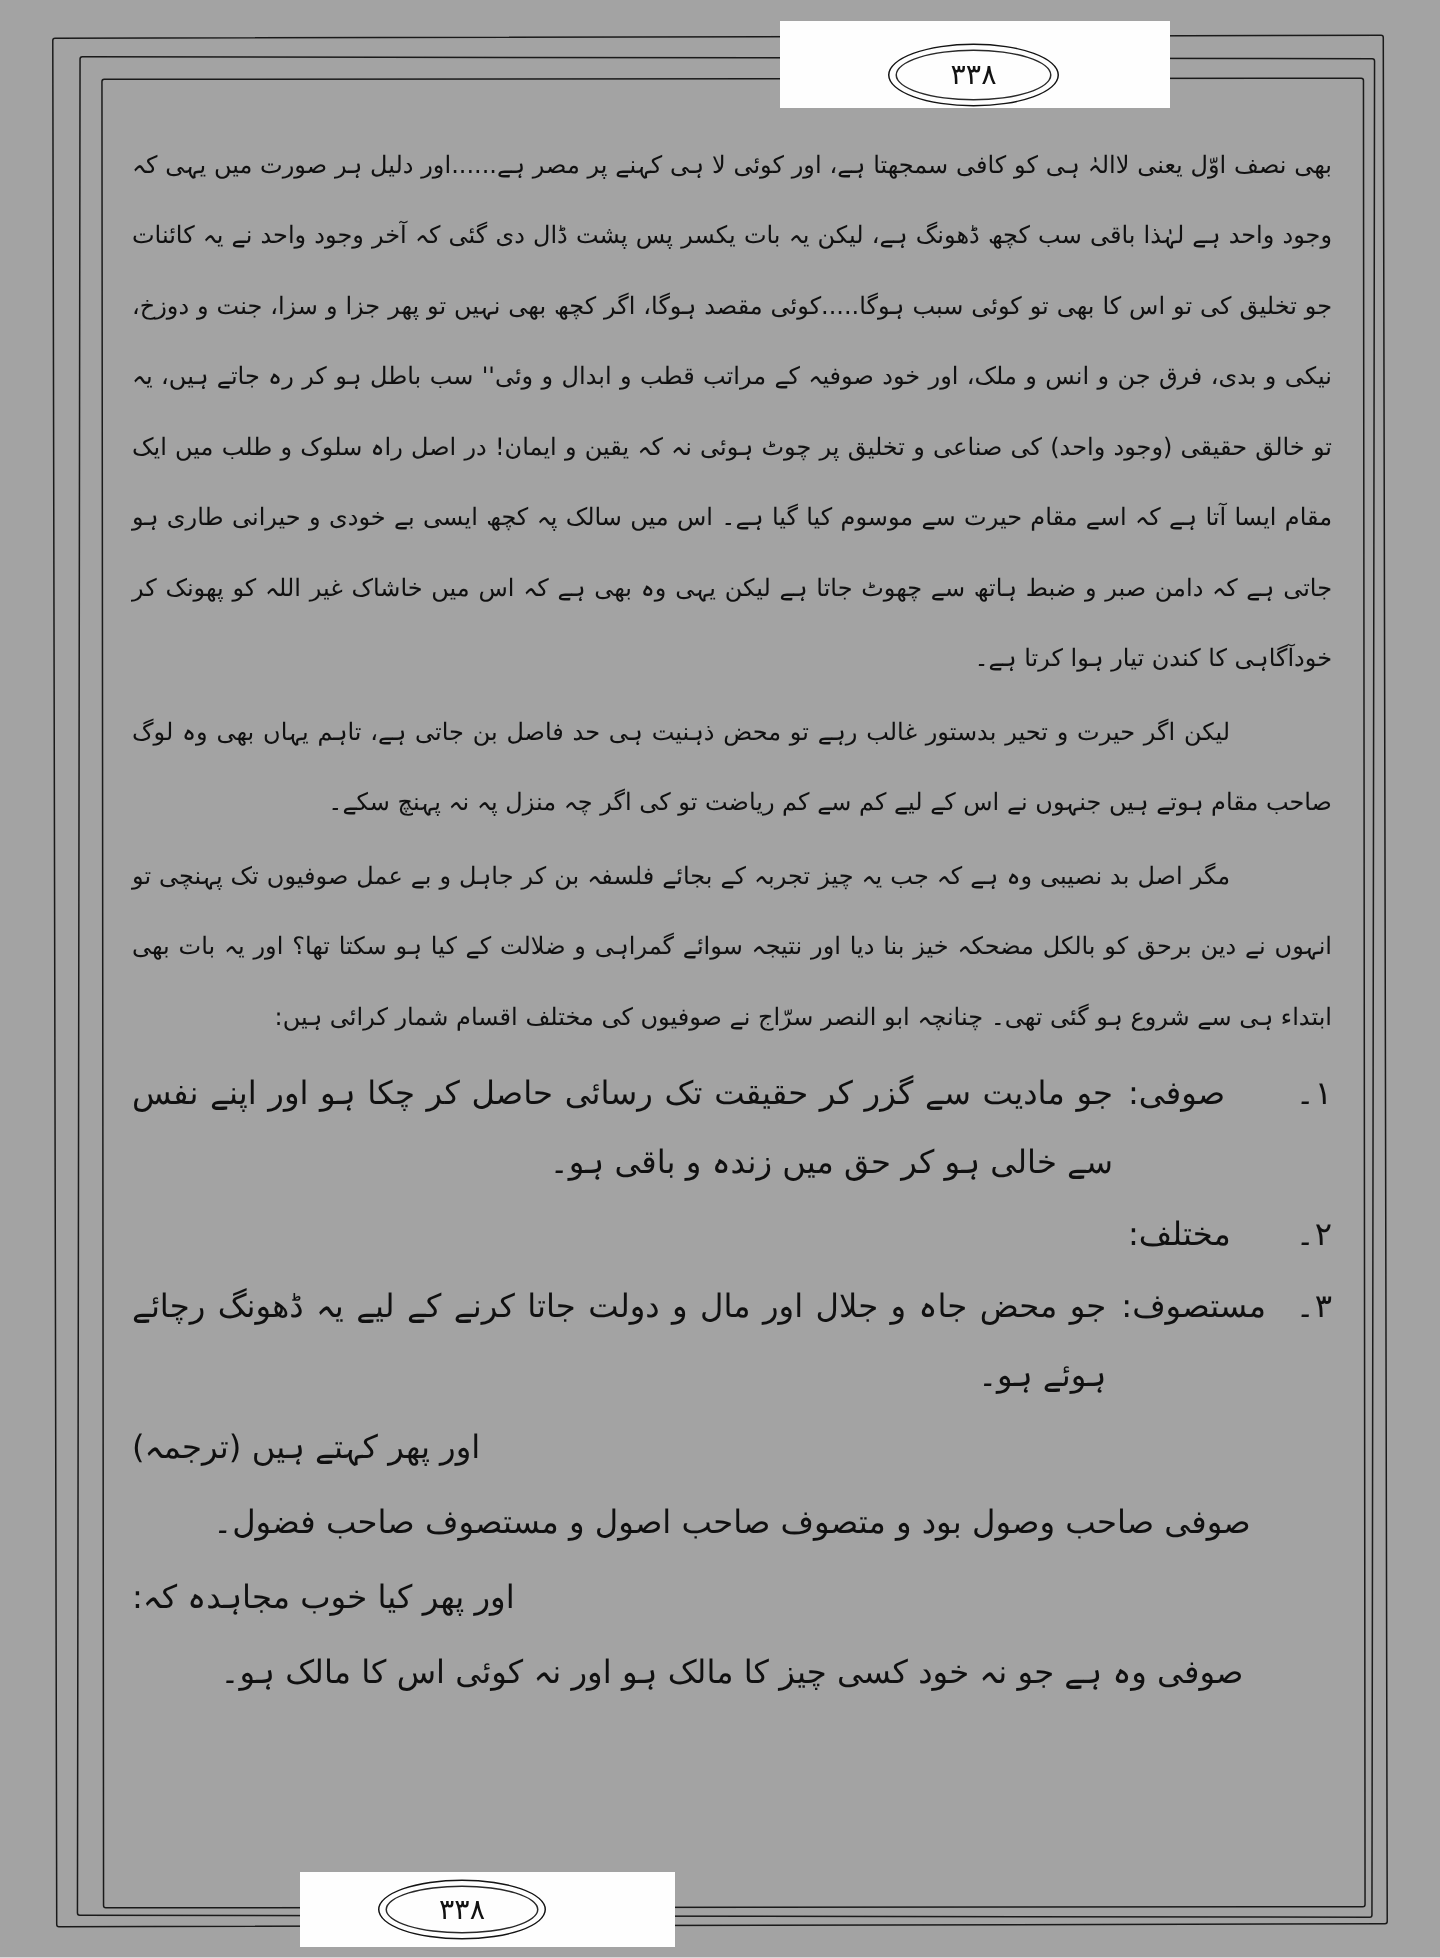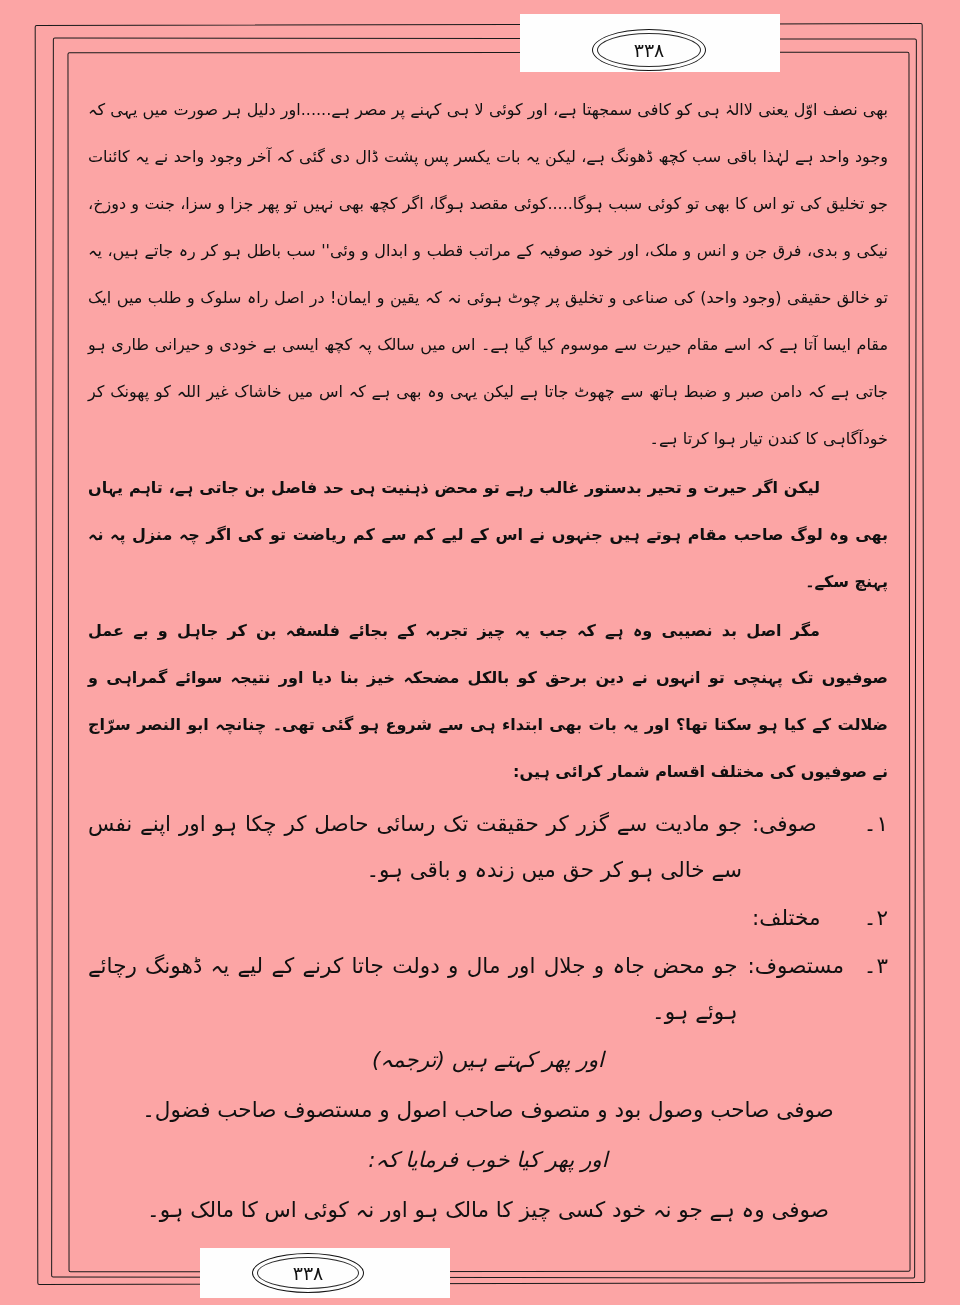--- a/index.html
+++ b/index.html
@@ -7,21 +7,21 @@
     padding: 0;
     background: #ffffff;
   }
   body {
     font-family: "DejaVu Sans", sans-serif;
   }
   .page {
     position: relative;
     width: 960px;
     height: 1305px;
-    background: #fca5a5;
+    background: #a3a3a3;
     overflow: hidden;
   }
 
   
   .frame {
     position: absolute;
     border: 1px solid #1a1a1a;
     border-radius: 2px;
     pointer-events: none;
   }
@@ -96,21 +96,21 @@
   }
   p.para {
     margin: 0 0 2px 0;
     font-size: 16px;
     line-height: 47px;
     letter-spacing: 0px;
     font-family: "DejaVu Sans", sans-serif;
     text-align: justify;
     text-justify: inter-word;
   }
-  p.para.indented { text-indent: 68px; font-weight: bold; }
+  p.para.indented { text-indent: 68px; }
 
   ol.sufi-list {
     list-style: none;
     margin: 6px 0 0 0;
     padding: 0;
   }
   ol.sufi-list li {
     display: flex;
     flex-direction: row;
     gap: 10px;
@@ -132,25 +132,24 @@
     text-align: justify;
   }
 
   .centered-line {
     text-align: center;
     font-size: 21.5px;
     line-height: 46px;
     margin: 4px 0;
   }
   .lead-in {
-    text-align: center;
+    text-align: left;
     font-size: 21.5px;
     line-height: 46px;
     margin: 2px 0 0 0;
-    font-style: italic;
   }
 </style>
 </head>
 <body>
 
 <div class="page">
 
   <div class="frame f1"></div>
   <div class="frame f2"></div>
   <div class="frame f3"></div>
@@ -186,17 +185,17 @@
       <li>
         <span class="li-num">۳۔</span>
         <span class="li-term">مستصوف:</span>
         <span class="li-text">جو محض جاہ و جلال اور مال و دولت جاتا کرنے کے لیے یہ ڈھونگ رچائے ہوئے ہو۔</span>
       </li>
     </ol>
 
     <div class="lead-in">اور پھر کہتے ہیں (ترجمہ)</div>
     <div class="centered-line">صوفی صاحب وصول بود و متصوف صاحب اصول و مستصوف صاحب فضول۔</div>
 
-    <div class="lead-in">اور پھر کیا خوب فرمایا کہ:</div>
+    <div class="lead-in">اور پھر کیا خوب مجاہدہ کہ:</div>
     <div class="centered-line">صوفی وہ ہے جو نہ خود کسی چیز کا مالک ہو اور نہ کوئی اس کا مالک ہو۔</div>
 
   </div>
 </div>
 
 </body></html>

